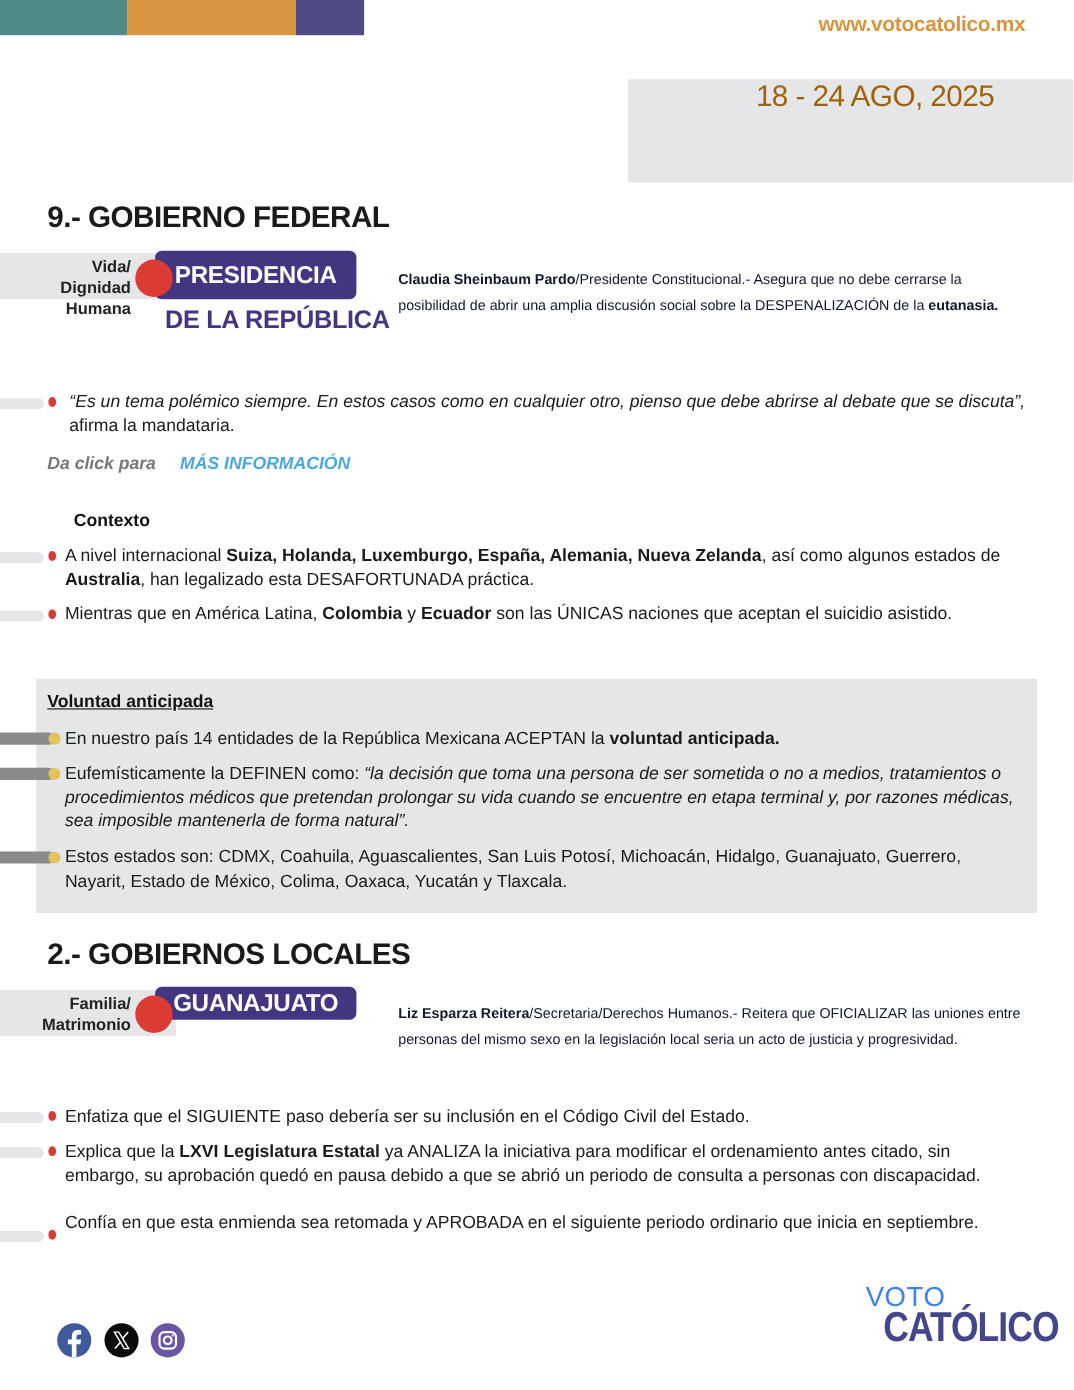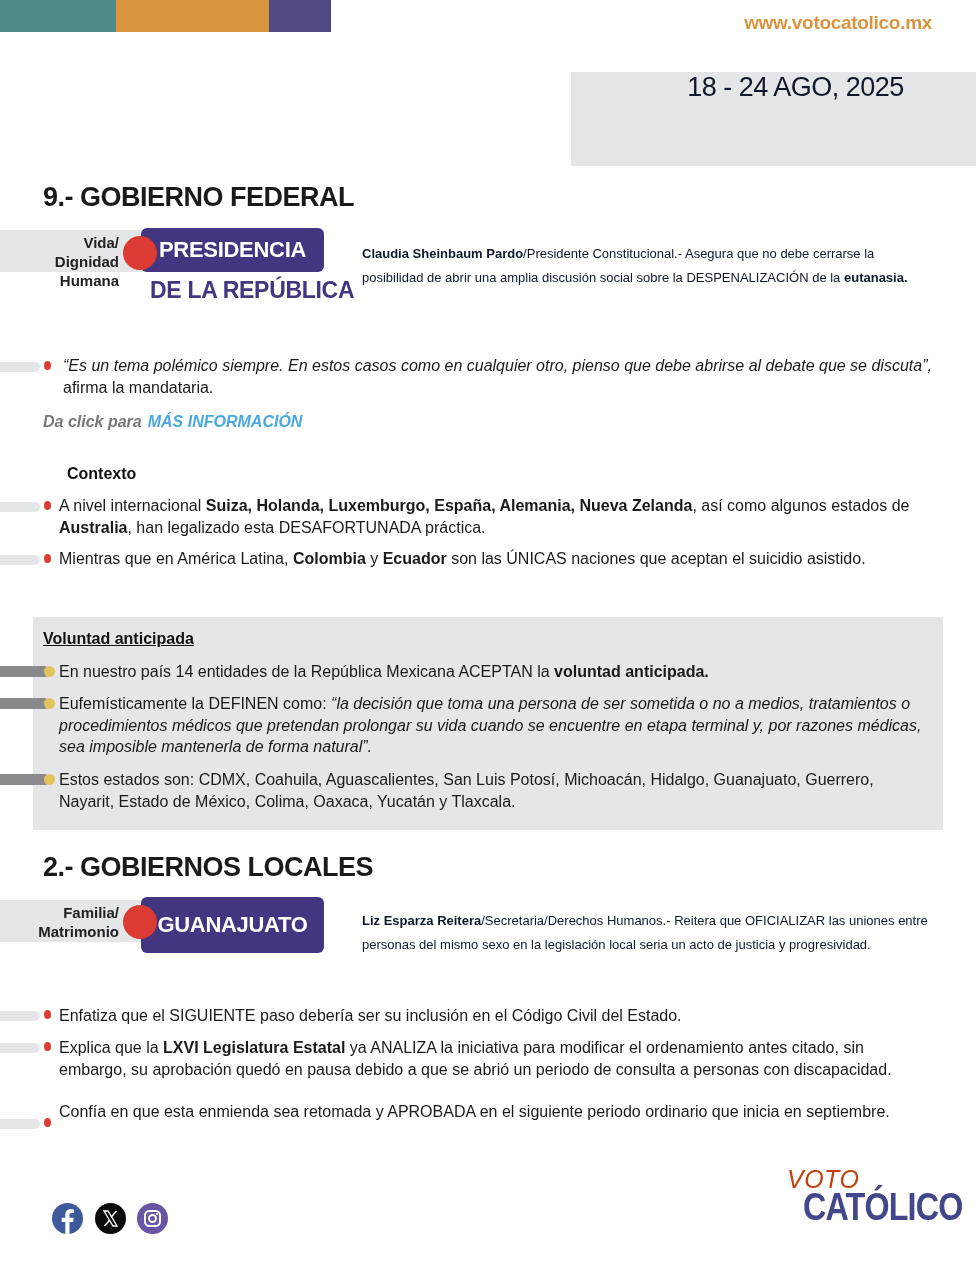--- a/index.html
+++ b/index.html
@@ -9,53 +9,53 @@
   .color-bar { position: absolute; top: 0; left: 0; height: 32px; display: flex; }
   .color-bar span { display: block; height: 32px; }
   .cb-teal { width: 116px; background: #4e8a87; }
   .cb-orange { width: 153px; background: #d9943f; }
   .cb-purple { width: 62px; background: #4f4a84; }
 
   .site-url { position: absolute; top: 12px; right: 44px; font-size: 19px; font-weight: bold; color: #d9943f; letter-spacing: -0.3px; }
 
   .nl-box { position: absolute; top: 72px; left: 571px; width: 405px; height: 94px; background: #e5e6e8; text-align: center; }
   .nl-title { margin-top: 8px; font-size: 29px; font-weight: bold; letter-spacing: 9px; color: #111; padding-left: 6px; }
-  .nl-date { font-size: 27px; color: #0f172a; margin-top: 0px; letter-spacing: -0.5px; padding-left: 44px; }
+  .nl-date { font-size: 27px; color: #a16207; margin-top: 0px; letter-spacing: -0.5px; padding-left: 44px; }
 
   .sec-title { position: absolute; left: 43px; font-size: 27px; font-weight: bold; color: #1a1a1a; letter-spacing: -0.5px; }
 
   .tag-strip { position: absolute; left: 0; background: #e5e6e8; }
   .tag-cat { position: absolute; text-align: right; font-size: 15px; font-weight: bold; line-height: 19px; color: #222; }
   .tag-dot { position: absolute; width: 34px; height: 34px; border-radius: 50%; background: #dc3b34; z-index: 2; }
   .tag-pill { position: absolute; background: #43357f; color: #fff; font-weight: bold; font-size: 22px; border-radius: 6px; display: flex; align-items: center; justify-content: center; letter-spacing: -0.3px; }
   .tag-sub { position: absolute; color: #43357f; font-weight: bold; font-size: 23px; letter-spacing: -0.3px; }
 
   .lead { position: absolute; left: 362px; font-size: 13px; line-height: 24px; color: #0f172a; }
   .lead b { font-weight: bold; }
 
   .bullet { position: absolute; left: 59px; font-size: 16px; line-height: 21.5px; color: #1a1a1a; }
   .bullet-lead { position: absolute; left: 0; height: 10px; background: #e5e6e8; border-radius: 0 5px 5px 0; }
   .dot-red { position: absolute; width: 7px; height: 9px; border-radius: 50%; background: #dc3b34; }
 
   .click-row { position: absolute; left: 43px; top: 413px; font-size: 16px; font-style: italic; font-weight: bold; }
   .click-lbl { color: #777; }
-  .click-link { color: #4aa8e0; margin-left: 6px; text-decoration: none; }
+  .click-link { color: #4aa8e0; margin-left: 22px; text-decoration: none; }
 
   .sub-head { position: absolute; left: 43px; font-size: 16px; font-weight: bold; color: #111; }
 
   .grey-box { position: absolute; left: 33px; top: 617px; width: 910px; height: 213px; background: #e5e6e8; }
   .lead-dark { position: absolute; left: 0; height: 11px; background: #8a8a8d; border-radius: 0 6px 6px 0; }
   .dot-yellow { position: absolute; width: 11px; height: 11px; border-radius: 50%; background: #e2c45a; }
 
   .social { position: absolute; top: 1203px; width: 31px; height: 31px; border-radius: 50%; display: flex; align-items: center; justify-content: center; }
   .fb { left: 52px; background: #3e5a9c; }
   .xx { left: 95px; background: #0b0b0b; }
   .ig { left: 137px; background: #6a55a4; }
 
-  .logo-voto { position: absolute; left: 787px; top: 1165px; font-size: 25px; color: #c2410c; letter-spacing: 0.5px; font-weight: normal; font-style: italic; }
+  .logo-voto { position: absolute; left: 787px; top: 1165px; font-size: 25px; color: #3b82f6; letter-spacing: 0.5px; font-weight: normal; }
   .logo-cat { position: absolute; left: 803px; top: 1186px; font-size: 38px; font-weight: bold; color: #43468a; letter-spacing: -1px; transform: scaleX(0.85); transform-origin: left; }
 </style>
 </head>
 <body>
 
 <div class="color-bar">
   <span class="cb-teal"></span>
   <span class="cb-orange"></span>
   <span class="cb-purple"></span>
 </div>
@@ -125,21 +125,21 @@
 <div class="bullet" style="top:769px; width:850px;">Estos estados son: CDMX, Coahuila, Aguascalientes, San Luis Potosí, Michoacán, Hidalgo, Guanajuato, Guerrero, Nayarit, Estado de México, Colima, Oaxaca, Yucatán y Tlaxcala.</div>
 
 <div class="sec-title" style="top:852px;">2.- GOBIERNOS LOCALES</div>
 
 <div class="tag-strip" style="top:900px; width:160px; height:42px;"></div>
 <div class="tag-cat" style="top:903px; left:10px; width:109px;">
   <div>Familia/</div>
   <div>Matrimonio</div>
 </div>
 <div class="tag-dot" style="top:905px; left:123px;"></div>
-<div class="tag-pill" style="top:897px; left:141px; width:183px; height:56px;">GUANAJUATO</div>
+<div class="tag-pill" style="top:897px; left:141px; width:183px; height:30px;">GUANAJUATO</div>
 
 <div class="lead" style="top:909px; width:585px;">
   <b>Liz Esparza Reitera</b><span>/Secretaria/Derechos Humanos.-</span><span> Reitera que OFICIALIZAR las uniones entre personas del mismo sexo en la legislación local seria un acto de justicia y progresividad.</span>
 </div>
 
 <div class="bullet-lead" style="top:1011px; width:40px;"></div>
 <div class="dot-red" style="top:1010px; left:44px;"></div>
 <div class="bullet" style="top:1005px; width:870px;">
   <span>Enfatiza que el SIGUIENTE paso debería ser su inclusión en el Código Civil del Estado.</span>
 </div>

